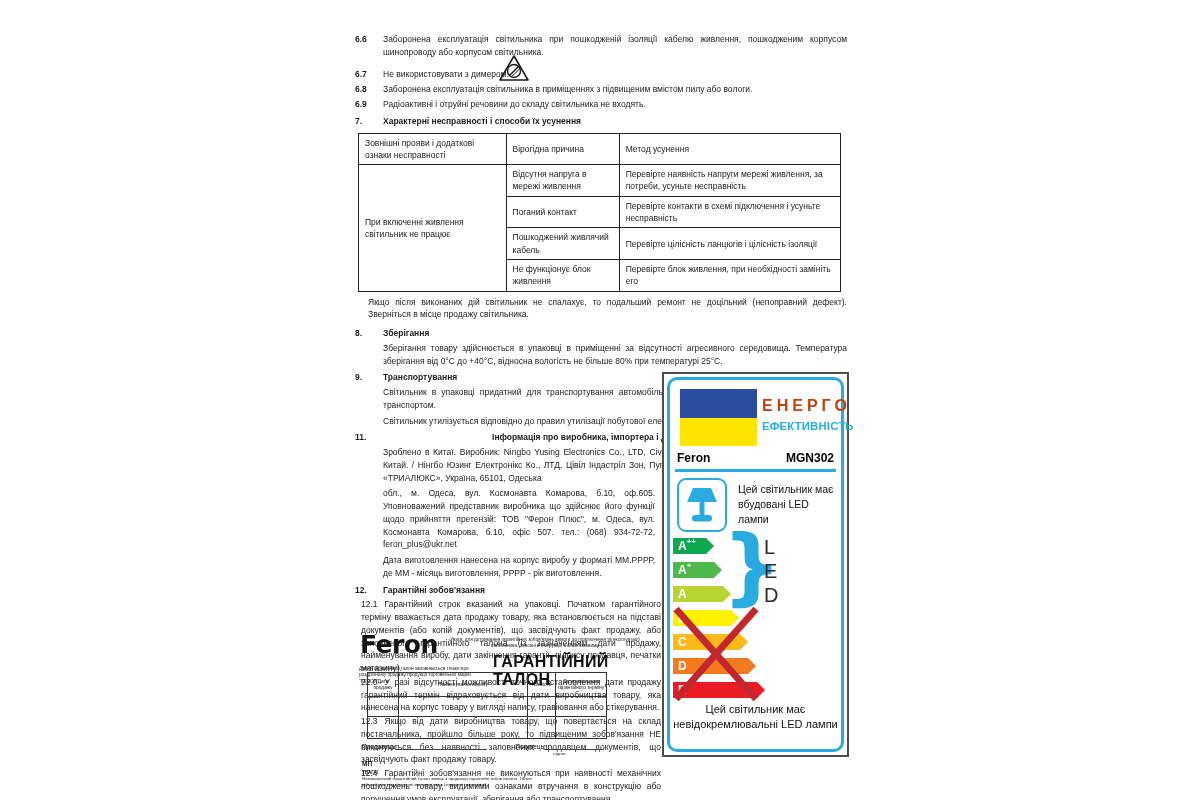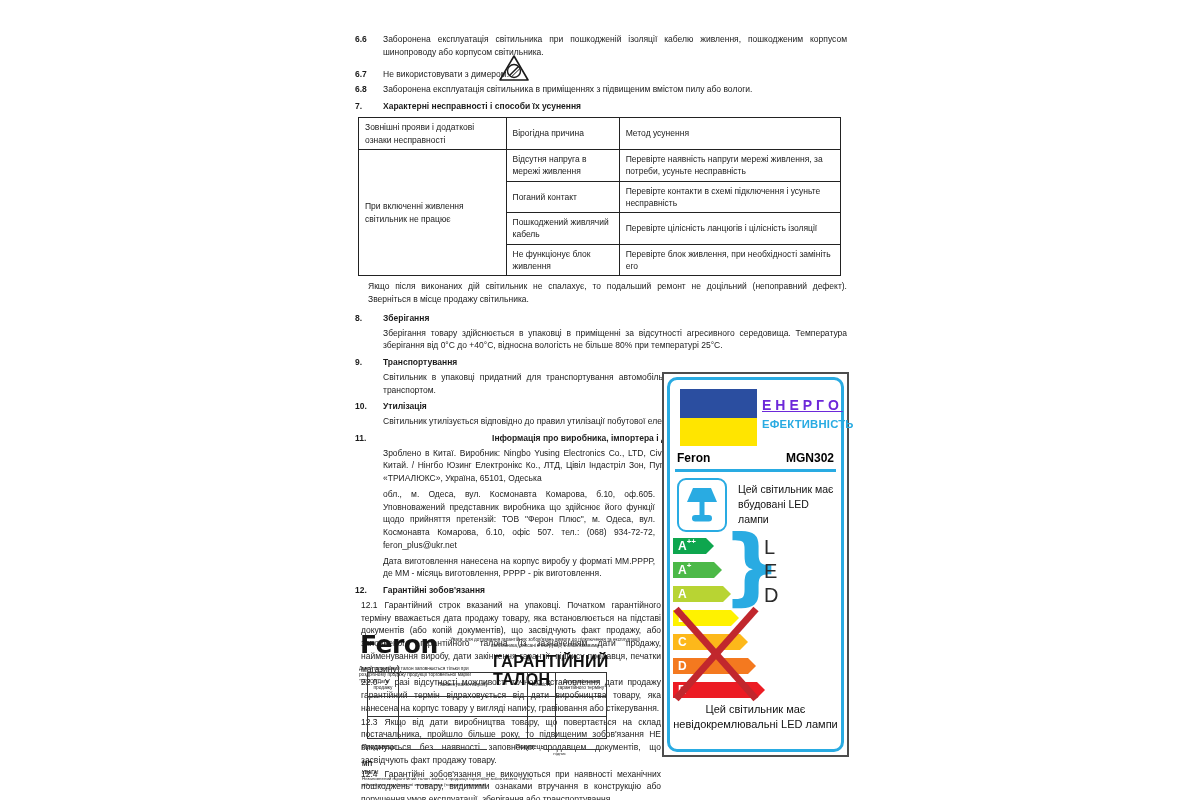--- a/index.html
+++ b/index.html
@@ -52,21 +52,21 @@
   .mp { position:absolute; left:4px; top:130px; font-size:6.5px; font-weight:bold; }
   .attn { position:absolute; left:4px; top:140px; width:185px; font-size:4.4px; line-height:1.35; color:#222; }
   .attn b { font-size:4.6px; }
 
   
   .elabel { position:absolute; left:662px; top:372px; width:187px; height:385px; background:#fff; border:2px solid #4d4d4d; }
   .elabel-frame { position:absolute; inset:3px; border:3px solid #29ABE2; border-radius:10px; pointer-events:none; }
   .flag { position:absolute; left:16px; top:15px; width:77px; height:57px; }
   .flag .half { width:100%; height:50%; }
   .etitle { position:absolute; left:98px; top:23px; width:82px; }
-  .etitle .l1 { font-size:14px; font-weight:bold; color:#6d28d9; letter-spacing:4px;text-decoration:underline; }
+  .etitle .l1 { font-size:16px; font-weight:bold; color:#c2410c; letter-spacing:4px; }
   .etitle .l2 { font-size:11.3px; font-weight:bold; color:#29ABE2; margin-top:5px; letter-spacing:0.2px; }
   .brandrow { position:absolute; left:13px; right:13px; top:77px; display:flex; justify-content:space-between; font-size:12px; font-weight:bold; color:#000; }
   .bluehr { position:absolute; left:11px; right:11px; top:95px; height:2.5px; background:#29ABE2; }
   .lampbox { position:absolute; left:13px; top:104px; width:50px; height:54px; border:2.5px solid #29ABE2; border-radius:9px; display:flex; align-items:center; justify-content:center; }
   .builtin { position:absolute; left:74px; top:108px; width:104px; font-size:10.5px; line-height:1.42; color:#111; }
   .bars { position:absolute; left:9px; top:164px; }
   .bar { height:16px; margin-bottom:8px; display:flex; align-items:center; padding-left:5px; color:#fff; font-weight:bold; font-size:12px;
          clip-path:polygon(0 0, calc(100% - 8px) 0, 100% 50%, calc(100% - 8px) 100%, 0 100%); }
   .bar sup { font-size:8px; line-height:8px; transform:translateY(-4px); }
   .bar-0 { width:41px; } .bar-1 { width:49px; } .bar-2 { width:58px; } .bar-3 { width:66px; }
@@ -88,20 +88,24 @@
       <span class="txt">Заборонена експлуатація світильника при пошкодженій ізоляції кабелю живлення, пошкодженим корпусом шинопроводу або корпусом світильника.</span>
     </div>
     <div class="li gap">
       <span class="num">6.7</span>
       <span class="txt" style="text-align:left;">Не використовувати з димером.</span>
     </div>
     <div class="li">
       <span class="num">6.8</span>
       <span class="txt" style="text-align:left;">Заборонена експлуатація світильника в приміщеннях з підвищеним вмістом пилу або вологи.</span>
     </div>
+    <div class="li">
+      <span class="num">6.9</span>
+      <span class="txt" style="text-align:left;">Радіоактивні і отруйні речовини до складу світильника не входять.</span>
+    </div>
 
     <div class="li head">
       <span class="num">7.</span>
       <span class="txt bold" style="text-align:left;">Характерні несправності і способи їх усунення</span>
     </div>
 
     <table class="fault">
       <tbody>
           <tr>
         <th class="c1">Зовнішні прояви і додаткові ознаки несправності</th>
@@ -135,24 +139,20 @@
       <span class="txt bold" style="text-align:left;">Зберігання</span>
     </div>
     <p class="body">Зберігання товару здійснюється в упаковці в приміщенні за відсутності агресивного середовища. Температура зберігання від 0°С до +40°С, відносна вологість не більше 80% при температурі 25°С.</p>
 
     <div class="li head">
       <span class="num">9.</span>
       <span class="txt bold" style="text-align:left;">Транспортування</span>
     </div>
     <p class="body">Світильник в упаковці придатний для транспортування автомобільним, залізничним, морським або авіаційним транспортом.</p>
 
-    <div class="li head">
-      <span class="num">10.</span>
-      <span class="txt bold" style="text-align:left;">Утилізація</span>
-    </div>
     <p class="body">Світильник утилізується відповідно до правил утилізації побутової електронної техніки.</p>
 
     <div class="li head">
       <span class="num">11.</span>
       <span class="txt bold" style="text-align:center;">Інформація про виробника, імпортера і дата виробництва</span>
     </div>
     <p class="body">Зроблено в Китаї. Виробник: Ningbo Yusing Electronics Co., LTD, Civil Industrial Zone, Pugen Village, Qiu'ai Ningbo, Китай. / Нінгбо Юзинг Електронікс Ко., ЛТД, Цівіл Індастріл Зон, Пуген Вілаж, Кьоаі Нінгбо, Китай. Імпортер: ТОВ «ТРИАЛЮКС», Україна, 65101, Одеська</p>
     <p class="body narrow">обл., м. Одеса, вул. Космонавта Комарова, б.10, оф.605.  Уповноважений представник виробника що здійснює його функції щодо прийняття претензій: ТОВ "Ферон Плюс", м. Одеса, вул. Космонавта Комарова, б.10, офіс 507. тел.: (068) 934-72-72, feron_plus@ukr.net</p>
     <p class="body narrow">Дата виготовлення нанесена на корпус виробу у форматі ММ.РРРР, де ММ - місяць виготовлення, РРРР - рік виготовлення.</p>
 

